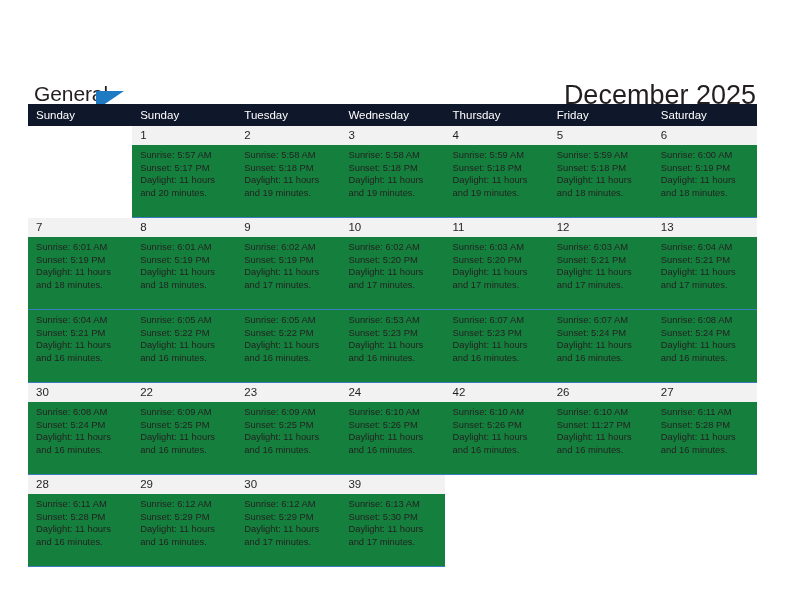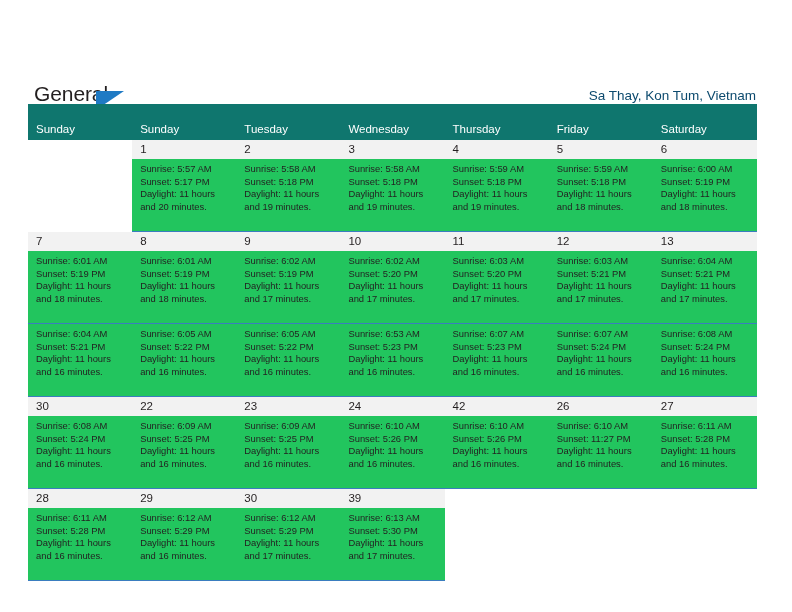--- a/index.html
+++ b/index.html
@@ -90,44 +90,44 @@
     position: absolute;
     left: 28px;
     top: 104px;
     width: 729px;
     border-collapse: collapse;
     table-layout: fixed;
   }
   .calendar col { width: 104.14px; }
 
   .dow-row th {
-    background: #0f766e;
+    background: #0f172a;
     color: #ffffff;
     font-size: 11.5px;
     font-weight: normal;
     text-align: left;
-    padding: 19px 0 5px 8px;
+    padding: 5px 0 5px 8px;
     height: 12px;
     border: none;
   }
 
   .daynum-row td {
     background: #f2f2f2;
     font-size: 11.5px;
     color: #231f20;
     text-align: left;
     vertical-align: top;
     padding: 3px 0 3px 8px;
     border: none;
     height: 13px;
   }
   .daynum-row td.empty { background: #ffffff; }
 
   .info-row td {
-    background: #22c55e;
+    background: #15803d;
     font-size: 9.4px;
     color: #231f20;
     text-align: left;
     vertical-align: top;
     padding: 4px 6px 0 8px;
     line-height: 12.6px;
     border: none;
     height: 68px;
   }
   .info-row td.empty { background: #ffffff; }
@@ -154,20 +154,21 @@
 
   <div class="header">
 
     <div class="logo">
       <span class="logo-general">General</span>
       <span class="logo-triangle"></span>
       <span class="logo-blue">Blue</span>
     </div>
 
     <div class="title-block">
+      <div class="cal-title">December 2025</div>
       <div class="cal-subtitle">Sa Thay, Kon Tum, Vietnam</div>
     </div>
 
   </div>
 
   <table class="calendar">
     <colgroup>
       <col>
         <col>
         <col>

